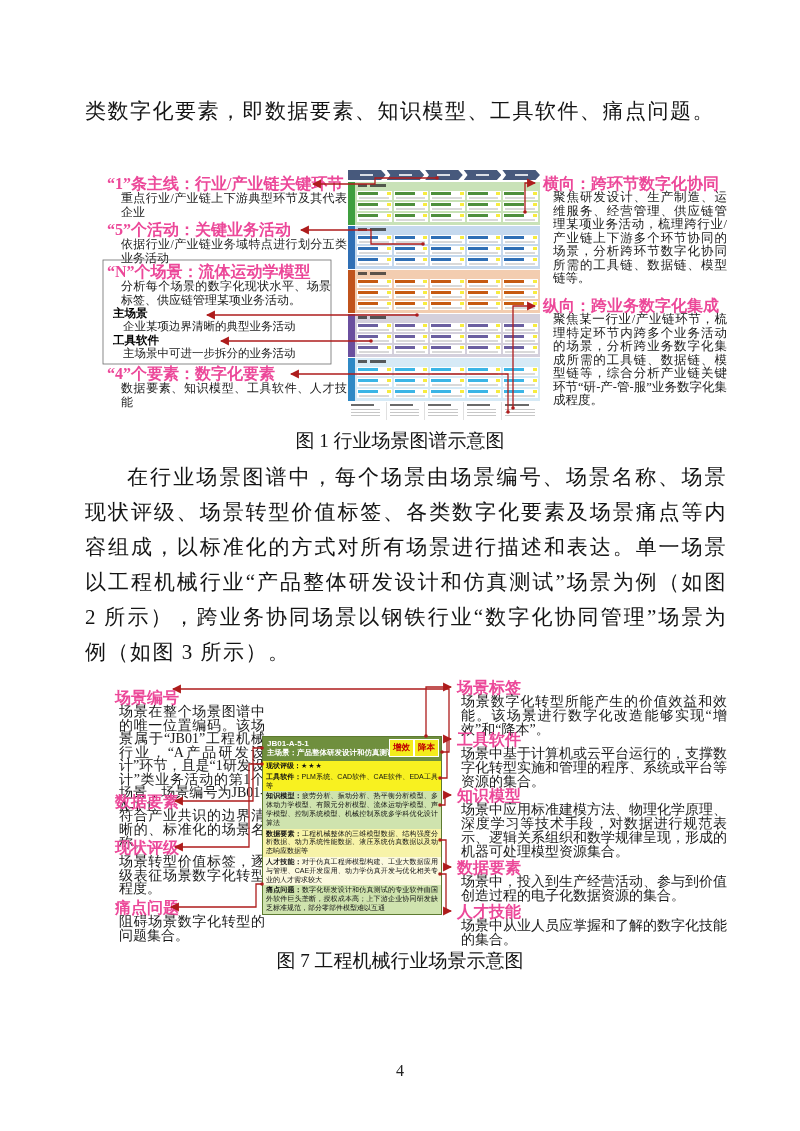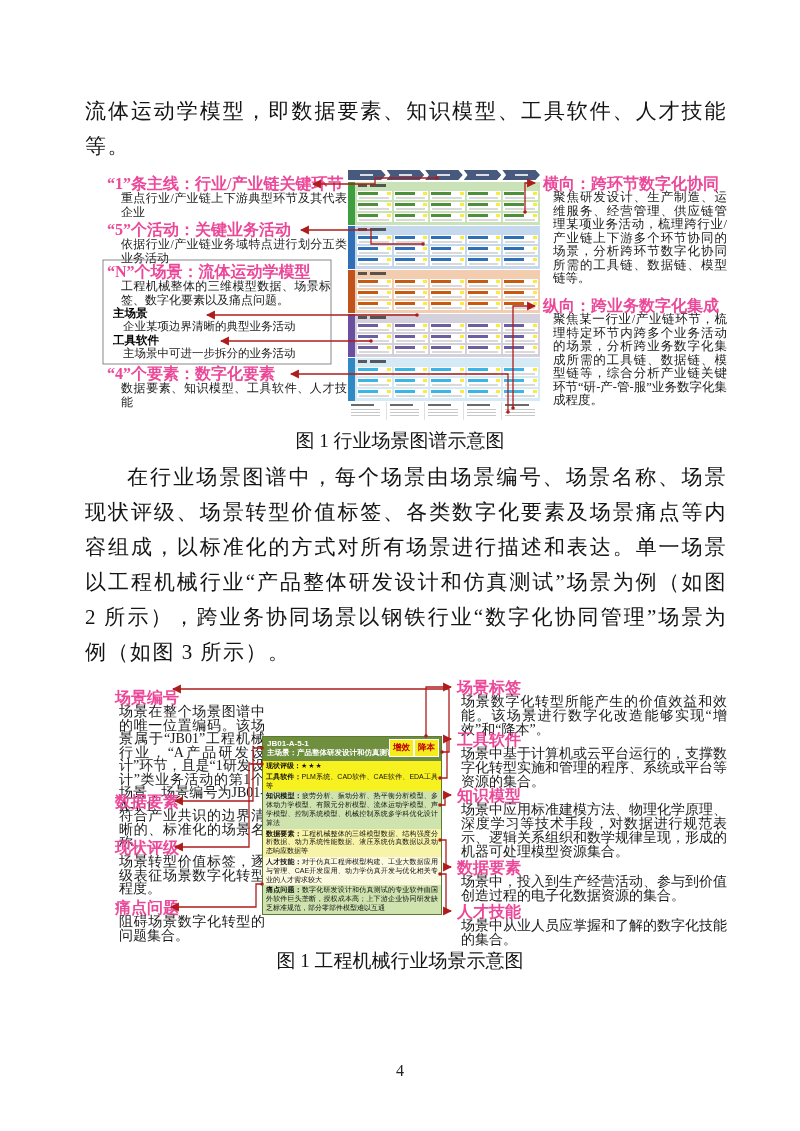--- a/index.html
+++ b/index.html
@@ -70,35 +70,35 @@
   .sec-g{background:#cfe3ae;}
   .sec-y2{background:#f7f3a8;}
   .sec-w{background:#fbf9df;}
   .stars{letter-spacing:1px;}
 </style>
 </head>
 <body>
 
 <div class="page">
 
-  <div class="para" style="top:94px;">流体运动学模型，即数据要素、知识模型、工具软件、人才技能等。</div>
+  <div class="para" style="top:94px;">类数字化要素，即数据要素、知识模型、工具软件、痛点问题。</div>
 
   <div class="fig" style="top:170px;height:258px;">
 
     <div class="note" style="left:22px;top:6px;width:240px;">
       <div class="note-title">“1”条主线：行业/产业链关键环节</div>
       <div class="note-desc">重点行业/产业链上下游典型环节及其代表企业</div>
     </div>
     <div class="note" style="left:22px;top:52px;width:240px;">
       <div class="note-title">“5”个活动：关键业务活动</div>
       <div class="note-desc">依据行业/产业链业务域特点进行划分五类业务活动</div>
     </div>
     <div class="note" style="left:22px;top:94px;width:224px;">
       <div class="note-title">“N”个场景：流体运动学模型</div>
-      <div class="note-desc">工程机械整体的三维模型数据、场景标签、数字化要素以及痛点问题。</div>
+      <div class="note-desc">分析每个场景的数字化现状水平、场景标签、供应链管理某项业务活动。</div>
       <div class="sub-title">主场景</div>
       <div class="sub-desc">企业某项边界清晰的典型业务活动</div>
       <div class="sub-title">工具软件</div>
       <div class="sub-desc">主场景中可进一步拆分的业务活动</div>
     </div>
     <div class="note" style="left:22px;top:196px;width:240px;">
       <div class="note-title">“4”个要素：数字化要素</div>
       <div class="note-desc">数据要素、知识模型、工具软件、人才技能</div>
     </div>
 
@@ -622,17 +622,17 @@
           <circle cx="177" cy="206" r="1.8"></circle>
         <circle cx="341" cy="58" r="1.8"></circle>
           <circle cx="355" cy="100" r="1.8"></circle>
         <circle cx="355" cy="127" r="1.8"></circle>
           <circle cx="355" cy="162" r="1.8"></circle>
         <circle cx="355" cy="196" r="1.8"></circle>
       </g>
     </svg>
   </div>
 
-  <div class="caption" style="top:948px;">图 1 工程机械行业场景示意图</div>
+  <div class="caption" style="top:948px;">图 7 工程机械行业场景示意图</div>
 
   <div class="pagenum" style="top:1062px;">4</div>
 
 </div>
 
 </body></html>

